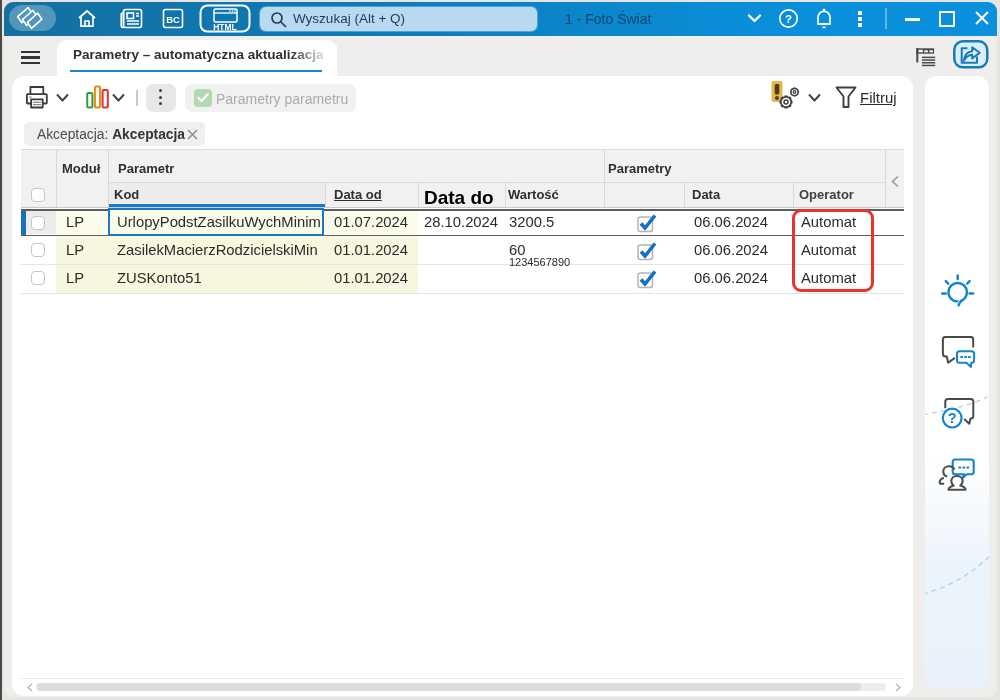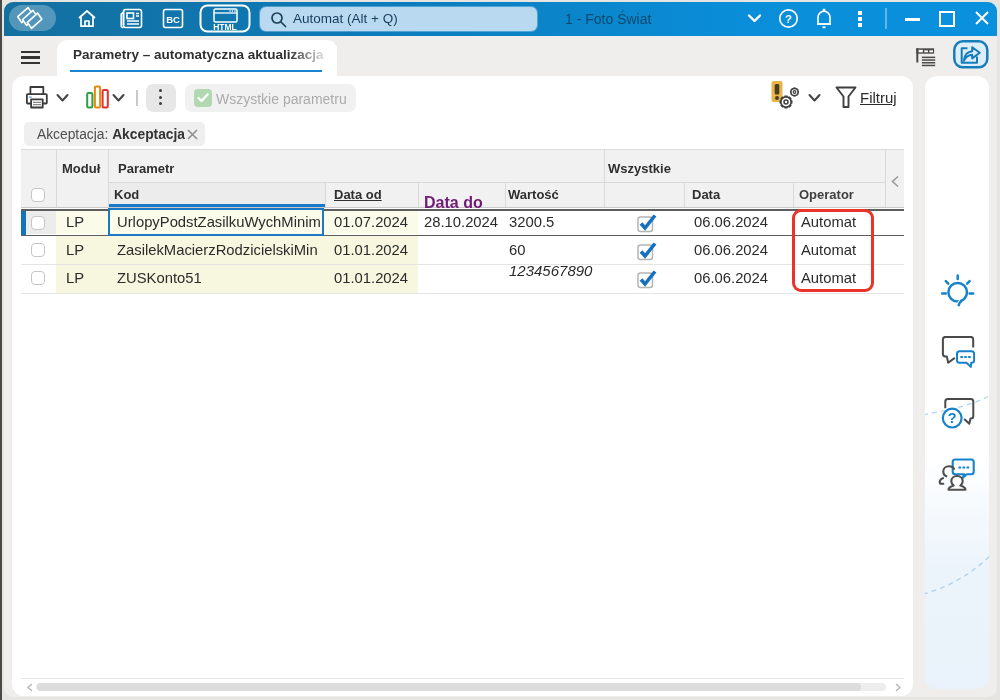--- a/index.html
+++ b/index.html
@@ -56,21 +56,21 @@
     <circle cx="33.5" cy="7" r="0.8" fill="#fff"></circle>
     <circle cx="36" cy="7" r="0.8" fill="#fff"></circle>
   <text x="26" y="26" text-anchor="middle" font-family="Liberation Sans,sans-serif" font-size="8.5" font-weight="bold" fill="#fff">HTML</text>
 </svg>
 
 <div class="abs" style="left:260px;top:7px;width:277px;height:24px;border-radius:6px;background:#b9d9f0;box-shadow:0 0 0 1px rgba(255,255,255,0.28);"></div>
 <svg class="abs" style="left:270px;top:11px;" width="17" height="17" viewBox="0 0 17 17">
   <circle cx="7" cy="7" r="5" fill="none" stroke="#1c4059" stroke-width="1.7"></circle>
   <path d="M11 11 L15.5 15.5" stroke="#1c4059" stroke-width="1.7" stroke-linecap="round"></path>
 </svg>
-<div class="abs" style="left:293px;top:11px;font-size:13.5px;color:#173d5c;">Automat (Alt + Q)</div>
+<div class="abs" style="left:293px;top:11px;font-size:13.5px;color:#173d5c;">Wyszukaj (Alt + Q)</div>
 
 <div class="abs" style="left:565px;top:11px;font-size:14px;color:#0c4a6e;">1 - Foto Świat</div>
 
 <svg class="abs" style="left:747px;top:13px;" width="15" height="11" viewBox="0 0 15 11">
   <path d="M2 2.5 L7.5 8 L13 2.5" fill="none" stroke="#fff" stroke-width="2.4" stroke-linecap="round" stroke-linejoin="round"></path>
 </svg>
 
 <svg class="abs" style="left:778px;top:8px;" width="21" height="21" viewBox="0 0 21 21">
   <circle cx="10.5" cy="10.5" r="8.7" fill="none" stroke="#fff" stroke-width="1.7"></circle>
   <text x="10.5" y="15" text-anchor="middle" font-family="Liberation Sans,sans-serif" font-size="11.5" font-weight="bold" fill="#fff">?</text>
@@ -207,21 +207,21 @@
 <div class="abs" style="left:146px;top:84px;width:30px;height:28px;background:#e7e7e7;border-radius:7px;"></div>
 <div class="abs" style="left:159px;top:89px;width:3.4px;height:3.4px;border-radius:50%;background:#3c3c3c;"></div>
 <div class="abs" style="left:159px;top:95.5px;width:3.4px;height:3.4px;border-radius:50%;background:#3c3c3c;"></div>
 <div class="abs" style="left:159px;top:102px;width:3.4px;height:3.4px;border-radius:50%;background:#3c3c3c;"></div>
 
 <div class="abs" style="left:185px;top:84px;width:171px;height:28px;background:#f1f1f1;border-radius:7px;"></div>
 <div class="abs" style="left:194px;top:89px;width:18px;height:18px;background:#b2d8b2;border-radius:4px;"></div>
 <svg class="abs" style="left:197px;top:93px;" width="12" height="10" viewBox="0 0 12 10">
   <path d="M1.5 5 L4.5 8 L10.5 1.5" fill="none" stroke="#fff" stroke-width="2.4" stroke-linecap="round" stroke-linejoin="round"></path>
 </svg>
-<div class="abs" style="left:216px;top:91px;font-size:14px;color:#ababab;">Wszystkie parametru</div>
+<div class="abs" style="left:216px;top:91px;font-size:14px;color:#ababab;">Parametry parametru</div>
 
 <svg class="abs" style="left:770px;top:79px;" width="32" height="33" viewBox="0 0 32 33">
   <rect x="1.5" y="2" width="11" height="21" rx="2" fill="#e9b44c"></rect>
   <rect x="4.7" y="5" width="4.6" height="10.5" rx="1.5" fill="#4a3d20"></rect>
   <circle cx="7" cy="19" r="2" fill="#4a3d20"></circle>
   <g stroke="#3f3f3f" fill="#ffffff">
     <g stroke-width="2.6">
       <path d="M24.5 8.5 L24.5 17.5 M20 13 L29 13 M21.3 9.8 L27.7 16.2 M27.7 9.8 L21.3 16.2"></path>
     </g>
     <circle cx="24.5" cy="13" r="3.6" stroke-width="1.5"></circle>
@@ -262,24 +262,24 @@
 <div class="abs" style="left:325px;top:182px;width:1px;height:25px;background:#d9d9d9;"></div>
 <div class="abs" style="left:418px;top:182px;width:1px;height:25px;background:#d9d9d9;"></div>
 <div class="abs" style="left:504.6px;top:182px;width:1px;height:25px;background:#d9d9d9;"></div>
 <div class="abs" style="left:684.4px;top:182px;width:1px;height:25px;background:#d9d9d9;"></div>
 <div class="abs" style="left:793px;top:182px;width:1px;height:25px;background:#d9d9d9;"></div>
 
 <div class="abs" style="left:21px;top:206.5px;width:883px;height:1px;background:#c9c9c9;"></div>
 
 <div class="abs" style="left:62px;top:161px;font-size:13px;font-weight:bold;color:#2f2f2f;">Moduł</div>
 <div class="abs" style="left:118px;top:161px;font-size:13px;font-weight:bold;color:#2f2f2f;">Parametr</div>
-<div class="abs" style="left:608px;top:161px;font-size:13px;font-weight:bold;color:#2f2f2f;">Wszystkie</div>
+<div class="abs" style="left:608px;top:161px;font-size:13px;font-weight:bold;color:#2f2f2f;">Parametry</div>
 <div class="abs" style="left:114px;top:187px;font-size:13px;font-weight:bold;color:#2f2f2f;">Kod</div>
 <div class="abs" style="left:334px;top:187px;font-size:13px;font-weight:bold;color:#2f2f2f;text-decoration:underline;">Data od</div>
-<div class="abs" style="left:424px;top:187px;font-size:16px;font-weight:bold;color:#701a75;margin-top:7px;">Data do</div>
+<div class="abs" style="left:424px;top:187px;font-size:19px;font-weight:bold;color:#000000;">Data do</div>
 <div class="abs" style="left:508px;top:187px;font-size:13px;font-weight:bold;color:#2f2f2f;">Wartość</div>
 <div class="abs" style="left:692px;top:187px;font-size:13px;font-weight:bold;color:#2f2f2f;">Data</div>
 <div class="abs" style="left:799px;top:187px;font-size:13px;font-weight:bold;color:#404040;">Operator</div>
 
 <div class="abs" style="left:31px;top:188px;width:14px;height:14px;border:1.5px solid #c6c6c6;border-radius:4px;background:#fff;box-sizing:border-box;"></div>
 
 <svg class="abs" style="left:890px;top:175px;" width="10" height="13" viewBox="0 0 10 13">
   <path d="M8 1.5 L2.5 6.5 L8 11.5" fill="none" stroke="#9a9a9a" stroke-width="1.6"></path>
 </svg>
 
@@ -318,21 +318,21 @@
 <div class="abs" style="left:66px;top:242px;font-size:14.8px;color:#2b2b2b;">LP</div>
 <div class="abs" style="left:117px;top:242px;font-size:14.8px;color:#2b2b2b;">ZasilekMacierzRodzicielskiMin</div>
 <div class="abs" style="left:334px;top:242px;font-size:14.8px;color:#2b2b2b;">01.01.2024</div>
 <div class="abs" style="left:509px;top:242px;font-size:14.8px;color:#2b2b2b;">60</div>
 <div class="abs" style="left:694px;top:242px;font-size:14.8px;color:#2b2b2b;">06.06.2024</div>
 <div class="abs" style="left:801px;top:242px;font-size:14.8px;color:#2b2b2b;">Automat</div>
 
 <div class="abs" style="left:66px;top:270px;font-size:14.8px;color:#2b2b2b;">LP</div>
 <div class="abs" style="left:117px;top:270px;font-size:14.8px;color:#2b2b2b;">ZUSKonto51</div>
 <div class="abs" style="left:334px;top:270px;font-size:14.8px;color:#2b2b2b;">01.01.2024</div>
-<div class="abs" style="left:509px;top:262px;font-size:15px;color:#2b2b2b;font-style:italic;">1234567890</div>
+<div class="abs" style="left:509px;top:256px;font-size:11px;color:#2b2b2b;">1234567890</div>
 <div class="abs" style="left:694px;top:270px;font-size:14.8px;color:#2b2b2b;">06.06.2024</div>
 <div class="abs" style="left:801px;top:270px;font-size:14.8px;color:#2b2b2b;">Automat</div>
 
 <svg class="abs" style="left:637px;top:213px;" width="21" height="21" viewBox="0 0 21 21">
   <rect x="1" y="4" width="14.5" height="14.5" rx="2.5" fill="#fff" stroke="#b4b4b4" stroke-width="1.5"></rect>
   <path d="M4 10.5 L8 15 L18 2.5" fill="none" stroke="#1670c0" stroke-width="3.6"></path>
 </svg>
 <svg class="abs" style="left:637px;top:241px;" width="21" height="21" viewBox="0 0 21 21">
   <rect x="1" y="4" width="14.5" height="14.5" rx="2.5" fill="#fff" stroke="#b4b4b4" stroke-width="1.5"></rect>
   <path d="M4 10.5 L8 15 L18 2.5" fill="none" stroke="#1670c0" stroke-width="3.6"></path>

